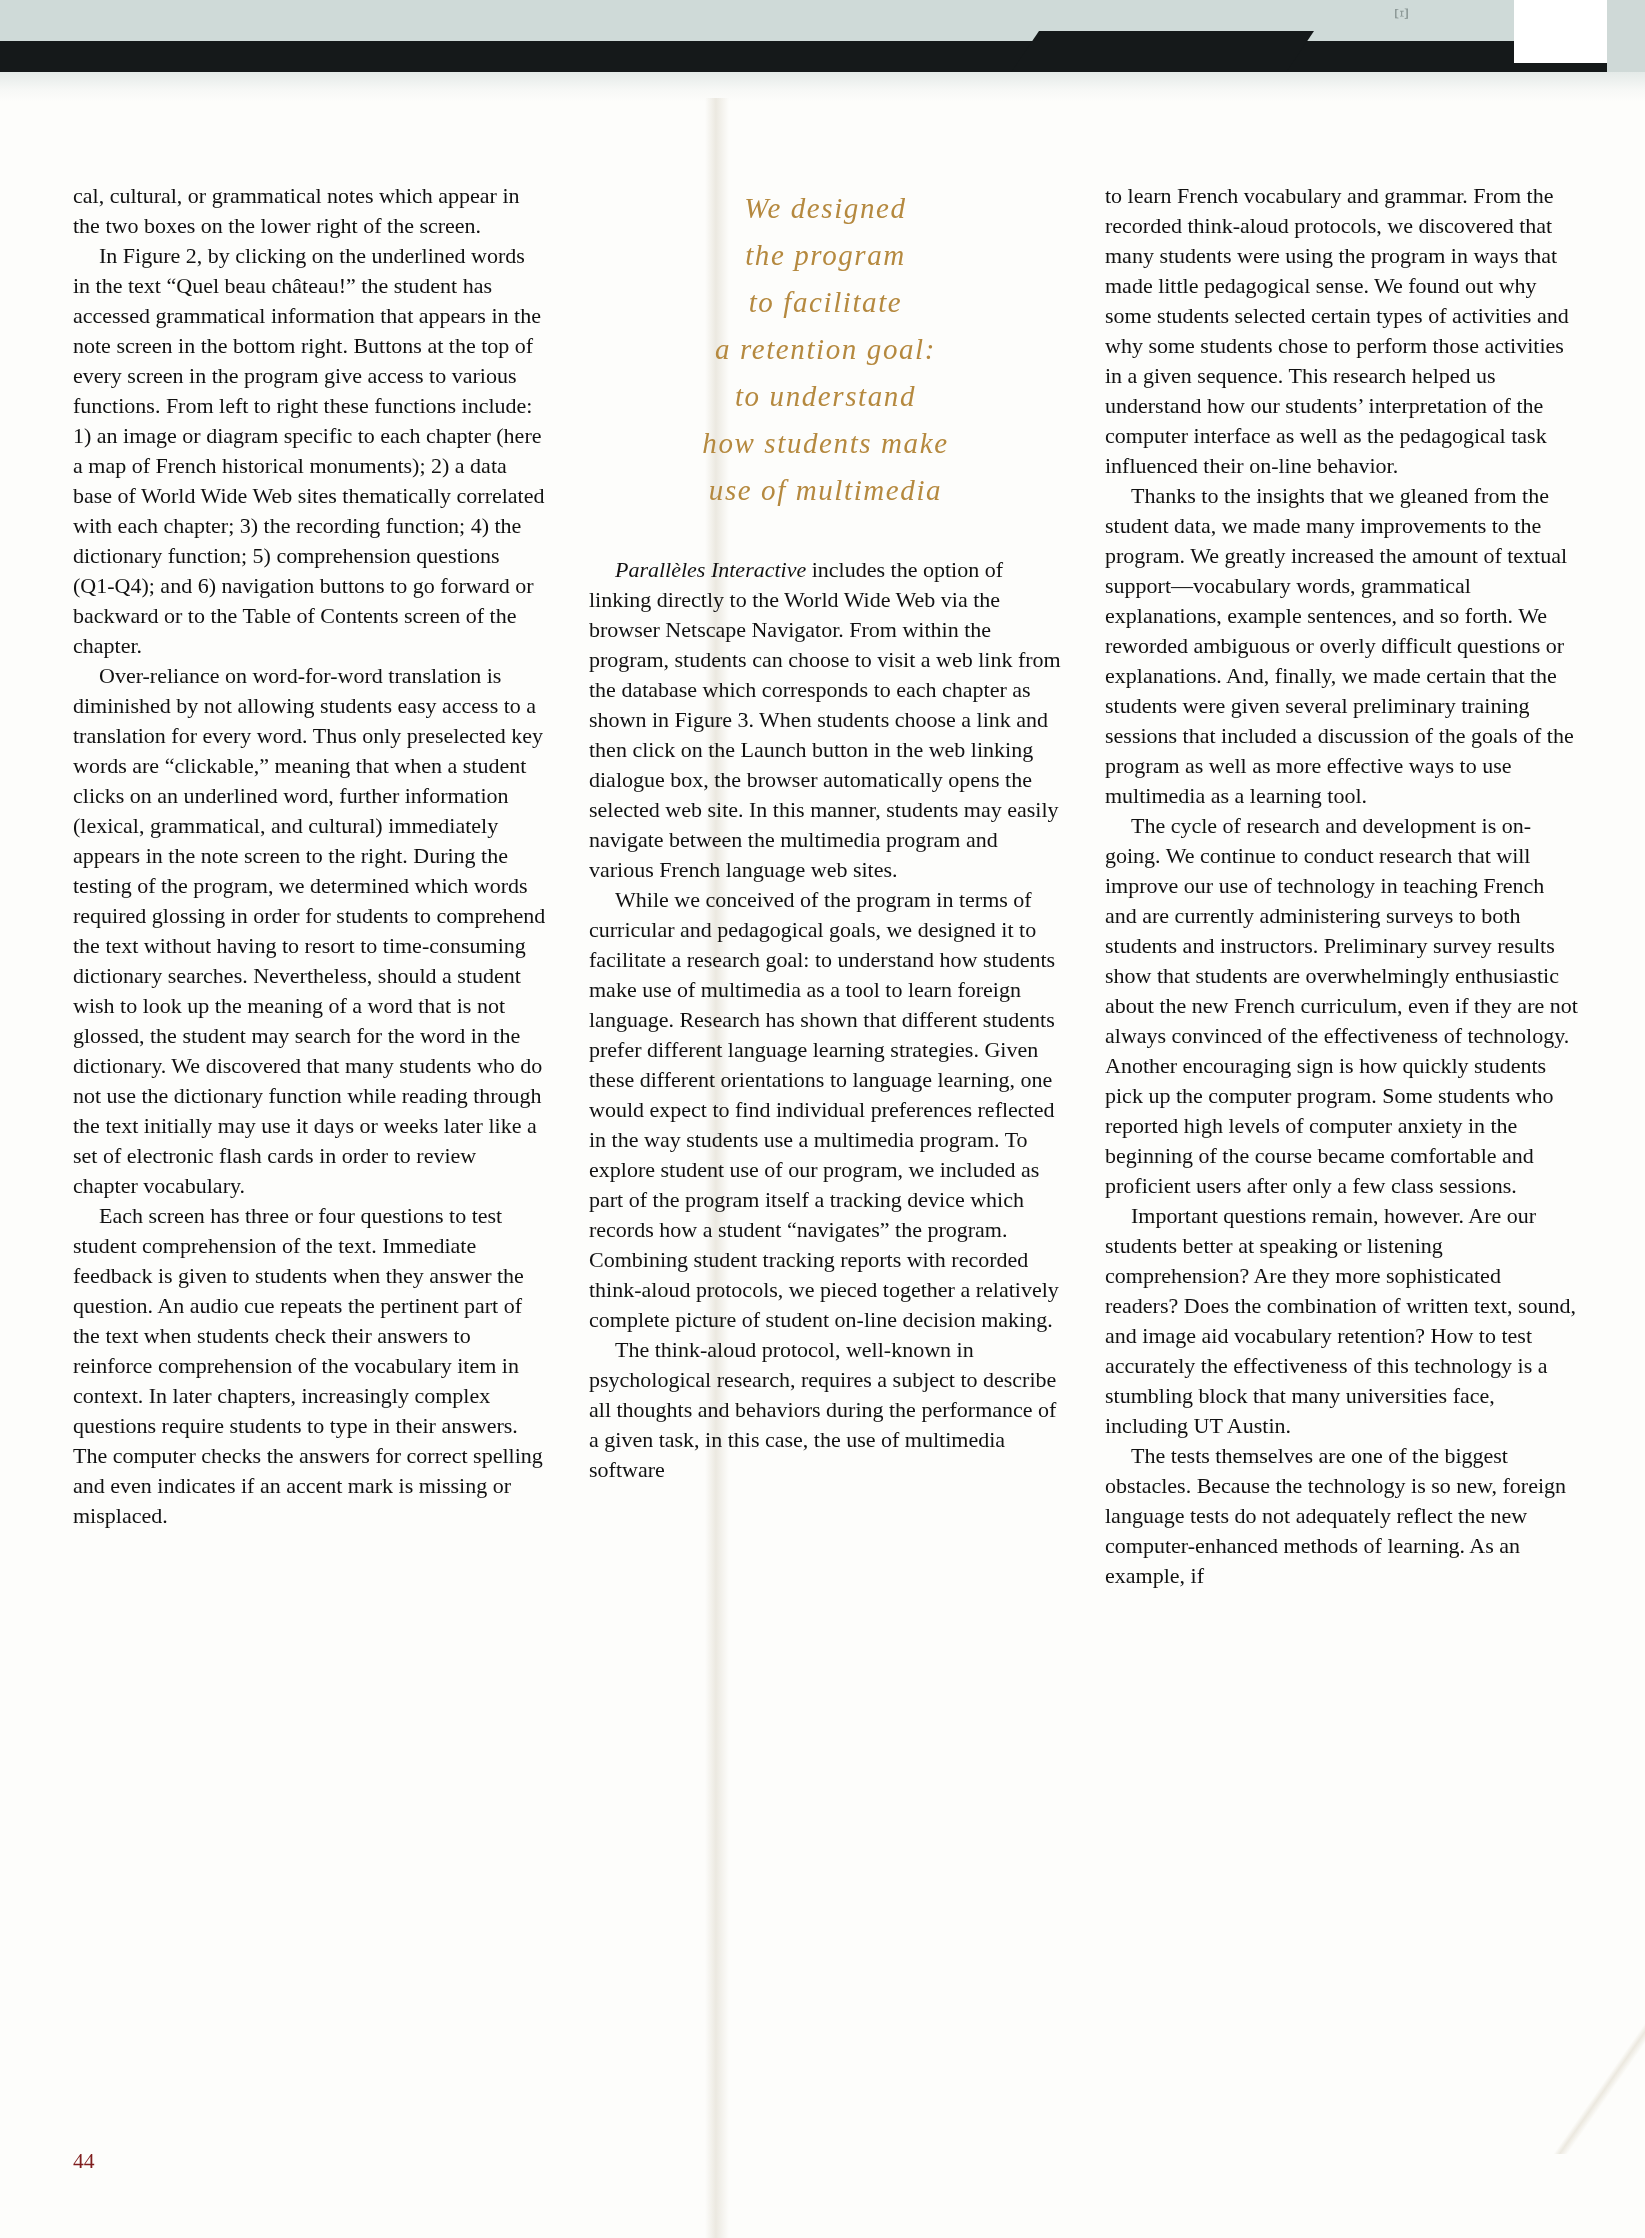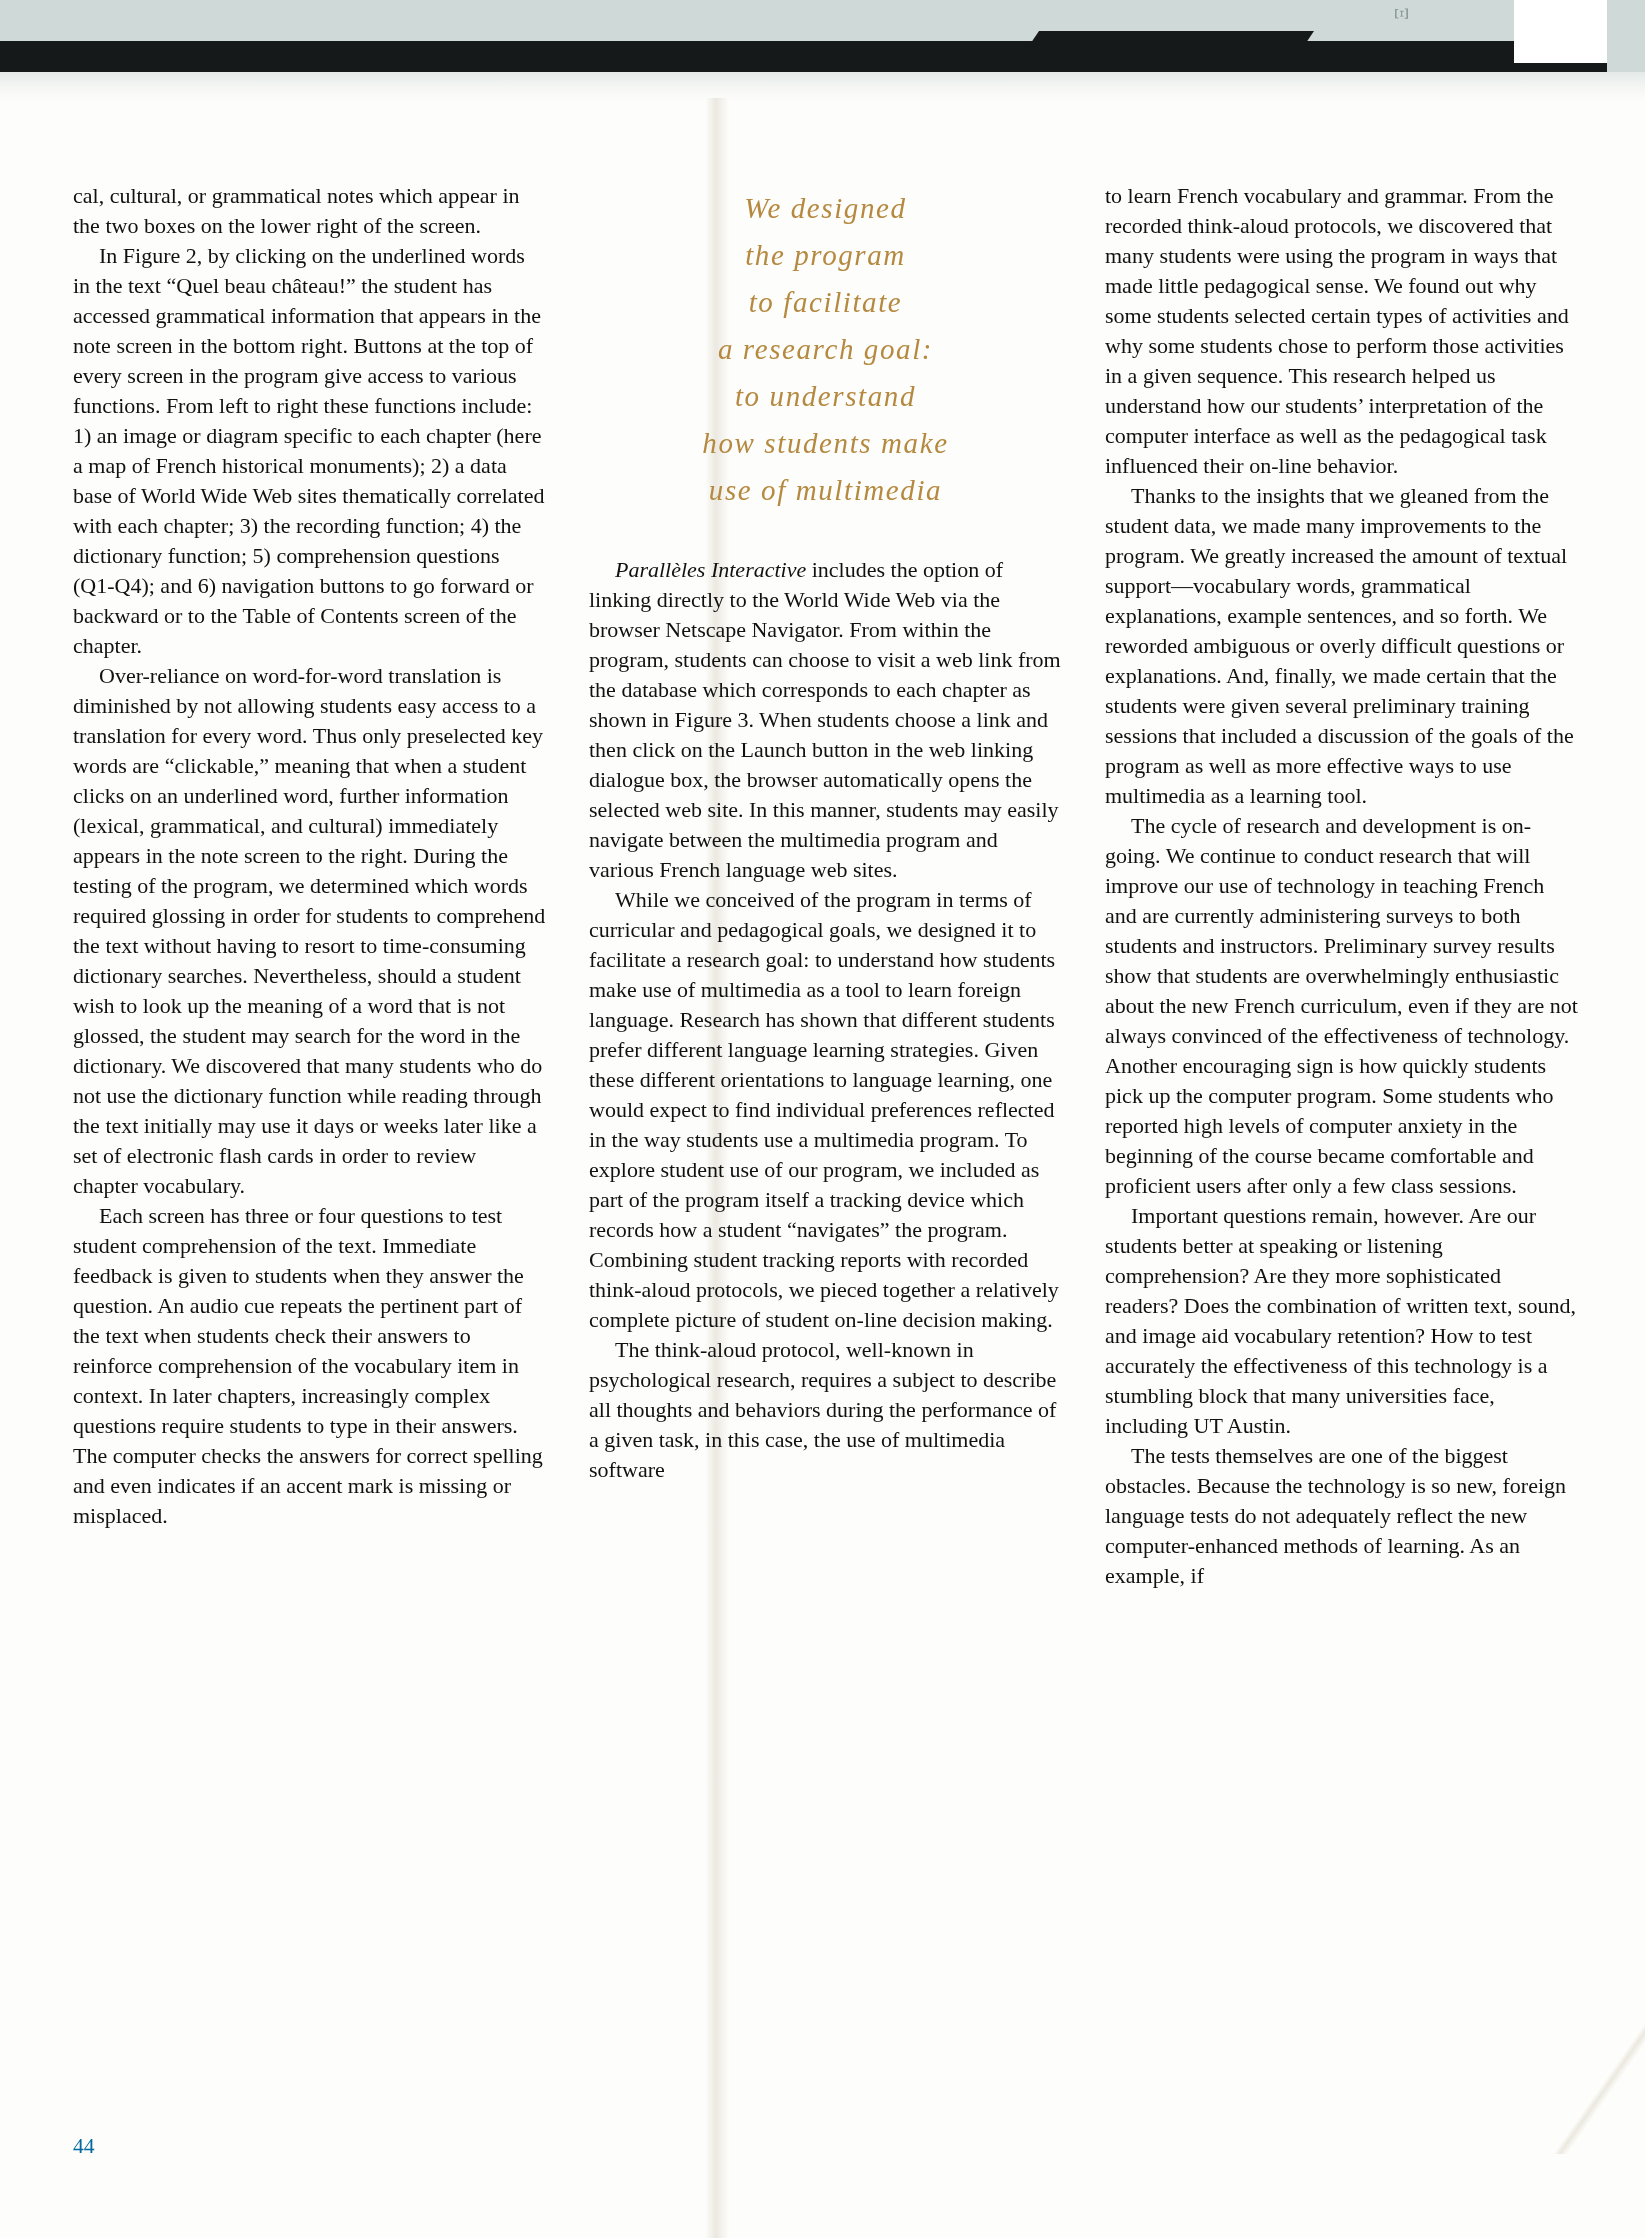--- a/index.html
+++ b/index.html
@@ -144,23 +144,23 @@
     display: block;
     white-space: nowrap;
   }
 
   .italic { font-style: italic; }
 
   
   .folio {
     position: absolute;
     left: 73px;
-    bottom: 80px;
+    bottom: 65px;
     font-size: 21.6px;
-    color: #0369a1;
+    color: #7f1d1d;
   }
 </style>
 </head>
 <body>
 
 <div class="page">
 
   <div class="scan-top">
     <div class="scan-top-black"></div>
     <div class="scan-top-black slant"></div>
@@ -180,21 +180,21 @@
       <p>In Figure 2, by clicking on the underlined words in the text “Quel beau château!” the student has accessed grammatical information that appears in the note screen in the bottom right. Buttons at the top of every screen in the program give access to various functions. From left to right these functions include: 1) an image or diagram specific to each chapter (here a map of French historical monuments); 2) a data base of World Wide Web sites thematically correlated with each chapter; 3) the recording function; 4) the dictionary function; 5) comprehension questions (Q1-Q4); and 6) navigation buttons to go forward or backward or to the Table of Contents screen of the chapter.</p>
       <p>Over-reliance on word-for-word translation is diminished by not allowing students easy access to a translation for every word. Thus only preselected key words are “clickable,” meaning that when a student clicks on an underlined word, further information (lexical, grammatical, and cultural) immediately appears in the note screen to the right. During the testing of the program, we determined which words required glossing in order for students to comprehend the text without having to resort to time-consuming dictionary searches. Nevertheless, should a student wish to look up the meaning of a word that is not glossed, the student may search for the word in the dictionary. We discovered that many students who do not use the dictionary function while reading through the text initially may use it days or weeks later like a set of electronic flash cards in order to review chapter vocabulary.</p>
       <p>Each screen has three or four questions to test student comprehension of the text. Immediate feedback is given to students when they answer the question. An audio cue repeats the pertinent part of the text when students check their answers to reinforce comprehension of the vocabulary item in context. In later chapters, increasingly complex questions require students to type in their answers. The computer checks the answers for correct spelling and even indicates if an accent mark is missing or misplaced.</p>
     </div>
 
     <div class="col">
       <div class="pullquote">
         <span class="ln">We designed</span>
         <span class="ln">the program</span>
         <span class="ln">to facilitate</span>
-        <span class="ln">a research goal:</span>
+        <span class="ln">a retention goal:</span>
         <span class="ln">to understand</span>
         <span class="ln">how students make</span>
         <span class="ln">use of multimedia</span>
       </div>
 
       <p><span class="italic">Parallèles Interactive</span><span> includes the option of linking directly to the World Wide Web via the browser Netscape Navigator. From within the program, students can choose to visit a web link from the database which corresponds to each chapter as shown in Figure 3. When students choose a link and then click on the Launch button in the web linking dialogue box, the browser automatically opens the selected web site. In this manner, students may easily navigate between the multimedia program and various French language web sites.</span></p>
       <p>While we conceived of the program in terms of curricular and pedagogical goals, we designed it to facilitate a research goal: to understand how students make use of multimedia as a tool to learn foreign language. Research has shown that different students prefer different language learning strategies. Given these different orientations to language learning, one would expect to find individual preferences reflected in the way students use a multimedia program. To explore student use of our program, we included as part of the program itself a tracking device which records how a student “navigates” the program. Combining student tracking reports with recorded think-aloud protocols, we pieced together a relatively complete picture of student on-line decision making.</p>
       <p>The think-aloud protocol, well-known in psychological research, requires a subject to describe all thoughts and behaviors during the performance of a given task, in this case, the use of multimedia software</p>
     </div>
 

